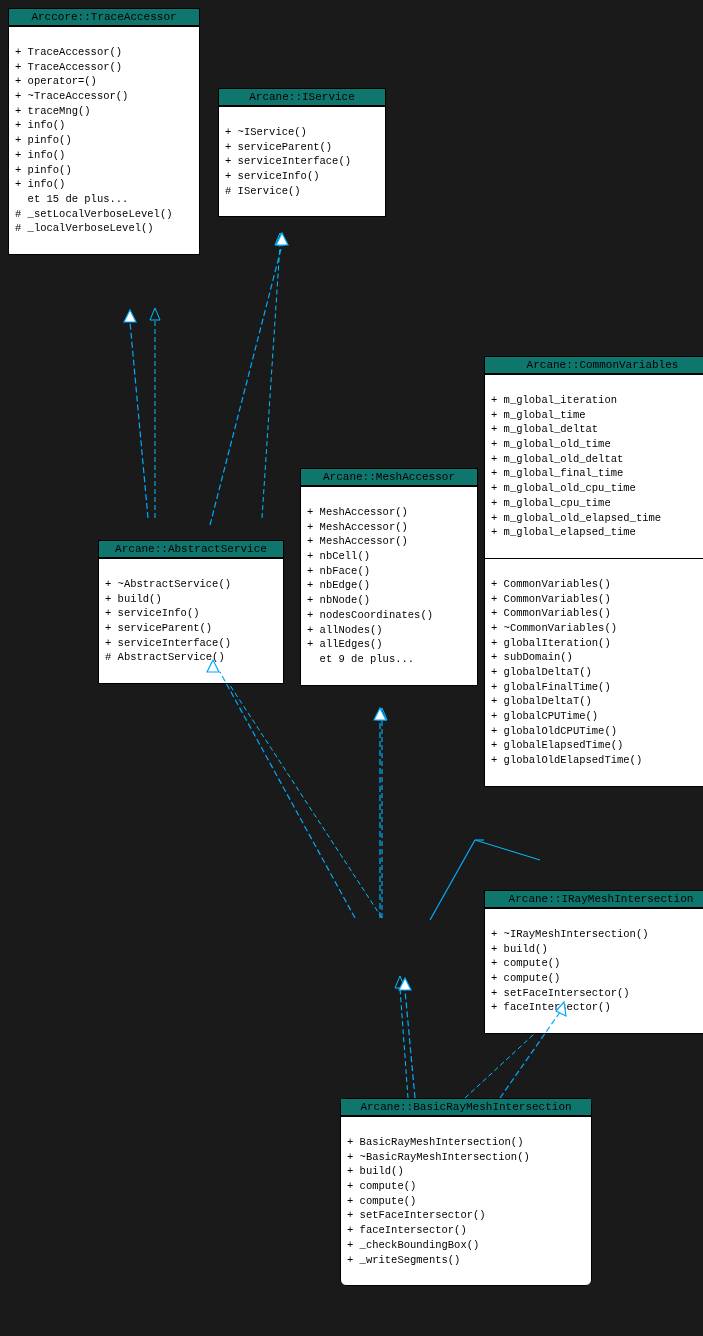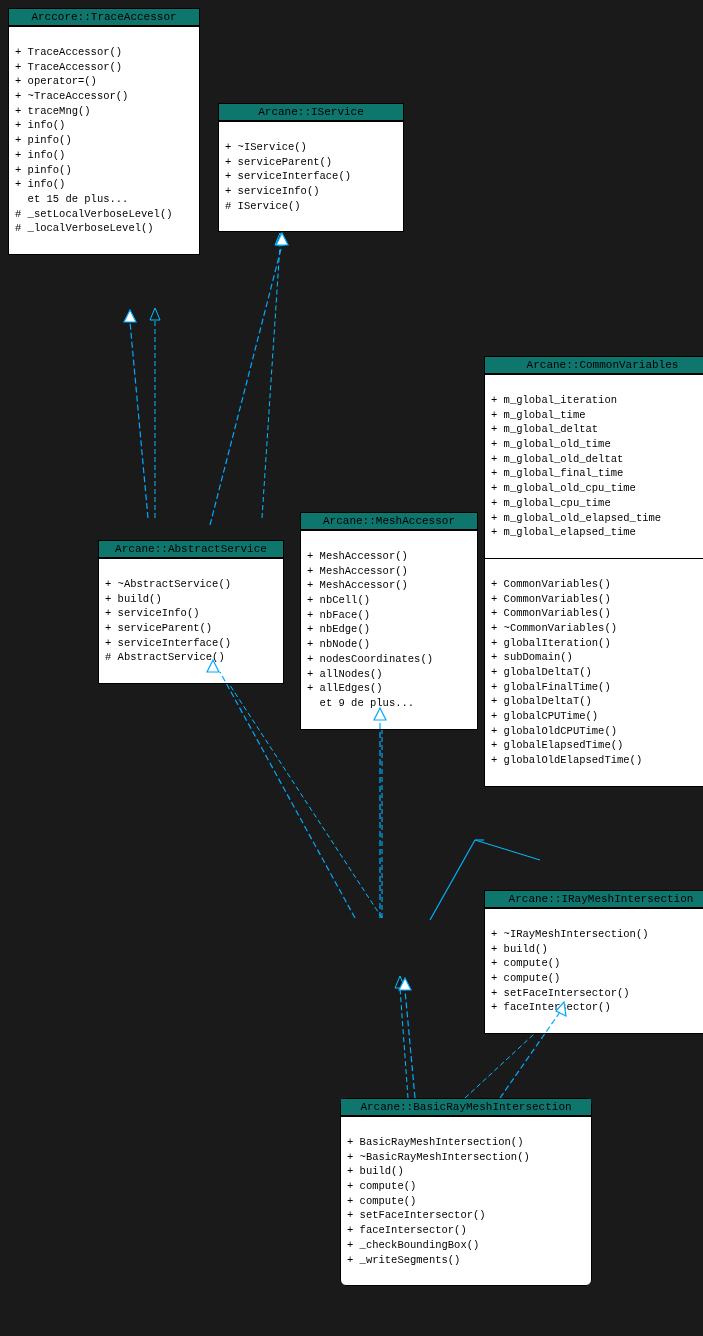--- a/index.html
+++ b/index.html
@@ -88,21 +88,21 @@
       <p>+ pinfo()</p>
       <p>+ info()</p>
       <p>+ pinfo()</p>
       <p>+ info()</p>
       <p>&nbsp;&nbsp;et 15 de plus...</p>
       <p># _setLocalVerboseLevel()</p>
       <p># _localVerboseLevel()</p>
     </div>
   </div>
 
-  <div class="uml-box" style="left:218px; top:88px; width:186px;margin-top:15px;">
+  <div class="uml-box" style="left:218px; top:88px; width:168px;">
     <div class="uml-title">Arcane::IService</div>
     <div class="uml-section">
       <p>+ ~IService()</p>
       <p>+ serviceParent()</p>
       <p>+ serviceInterface()</p>
       <p>+ serviceInfo()</p>
       <p># IService()</p>
     </div>
   </div>
 
@@ -142,21 +142,21 @@
     <div class="uml-section">
       <p>+ ~AbstractService()</p>
       <p>+ build()</p>
       <p>+ serviceInfo()</p>
       <p>+ serviceParent()</p>
       <p>+ serviceInterface()</p>
       <p># AbstractService()</p>
     </div>
   </div>
 
-  <div class="uml-box" style="left:300px; top:468px; width:178px;margin-top:44px;">
+  <div class="uml-box" style="left:300px; top:468px; width:178px;">
     <div class="uml-title">Arcane::MeshAccessor</div>
     <div class="uml-section">
       <p>+ MeshAccessor()</p>
       <p>+ MeshAccessor()</p>
       <p>+ MeshAccessor()</p>
       <p>+ nbCell()</p>
       <p>+ nbFace()</p>
       <p>+ nbEdge()</p>
       <p>+ nbNode()</p>
       <p>+ nodesCoordinates()</p>

